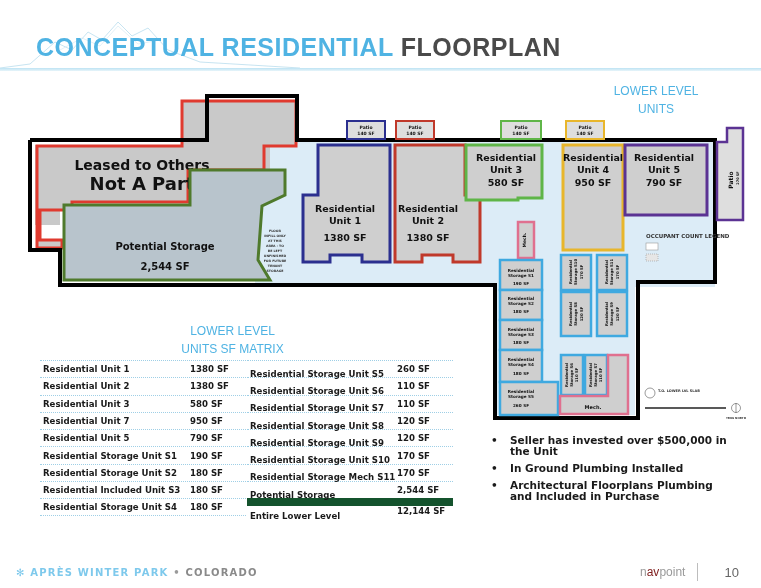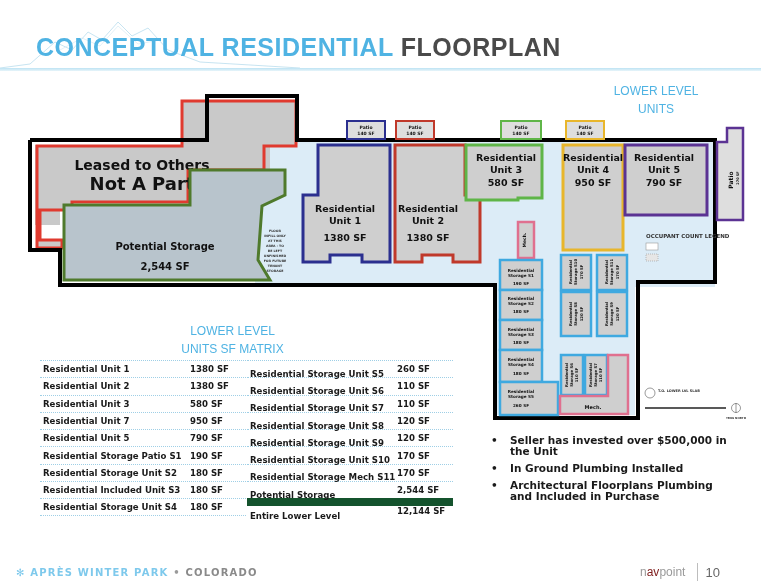--- a/index.html
+++ b/index.html
@@ -36,21 +36,21 @@
   .bullets li .dot { position: absolute; left: 3px; top: 0; }
 
   .footer-left { position: absolute; left: 16px; top: 567px; font-size: 10px; letter-spacing: 1.2px; white-space: nowrap; font-weight: bold; }
   .footer-left .brand { color: #7ec9ec; }
   .footer-left .sep { color: #9a9a9a; }
   .footer-left .loc { color: #8a8a8a; }
   .footer-right { position: absolute; left: 640px; top: 563px; display: flex; align-items: center; }
   .footer-right .logo { font-family: "Liberation Sans", sans-serif; font-size: 12px; color: #9a9a9a; }
   .footer-right .logo .av { color: #7f1d1d; }
   .footer-right .divider { width: 1px; height: 18px; background: #bdbdbd; margin: 0 7px 0 12px; }
-  .footer-right .page { font-family: "Liberation Sans", sans-serif; font-size: 13px; color: #666; }
+  .footer-right .page { font-family: "Liberation Sans", sans-serif; font-size: 13px; color: #666; margin-left: 19px; }
 </style>
 </head>
 <body>
 
 <div class="title-wrap">
   <svg class="mountain" width="300" height="60" viewBox="0 0 300 60">
     <polyline points="0,58 30,54 55,32 72,40 88,22 102,30 118,12 132,26 148,18 168,40 200,52 300,58" fill="none" stroke="#b9ddee" stroke-width="0.8"></polyline>
     <polyline points="60,40 82,28 100,36 118,16 138,34 160,30" fill="none" stroke="#cfe7f3" stroke-width="0.6"></polyline>
   </svg>
   <div class="title">
@@ -263,21 +263,21 @@
     </div>
   <div class="mrow">
       <span class="lbl">Residential Unit 7</span>
       <span class="val">950  SF</span>
     </div>
   <div class="mrow">
       <span class="lbl">Residential Unit 5</span>
       <span class="val">790  SF</span>
     </div>
   <div class="mrow">
-      <span class="lbl">Residential Storage Patio S1</span>
+      <span class="lbl">Residential Storage Unit S1</span>
       <span class="val">190 SF</span>
     </div>
   <div class="mrow">
       <span class="lbl">Residential Storage Unit S2</span>
       <span class="val">180 SF</span>
     </div>
   <div class="mrow">
       <span class="lbl">Residential Included Unit S3</span>
       <span class="val">180 SF</span>
     </div>

